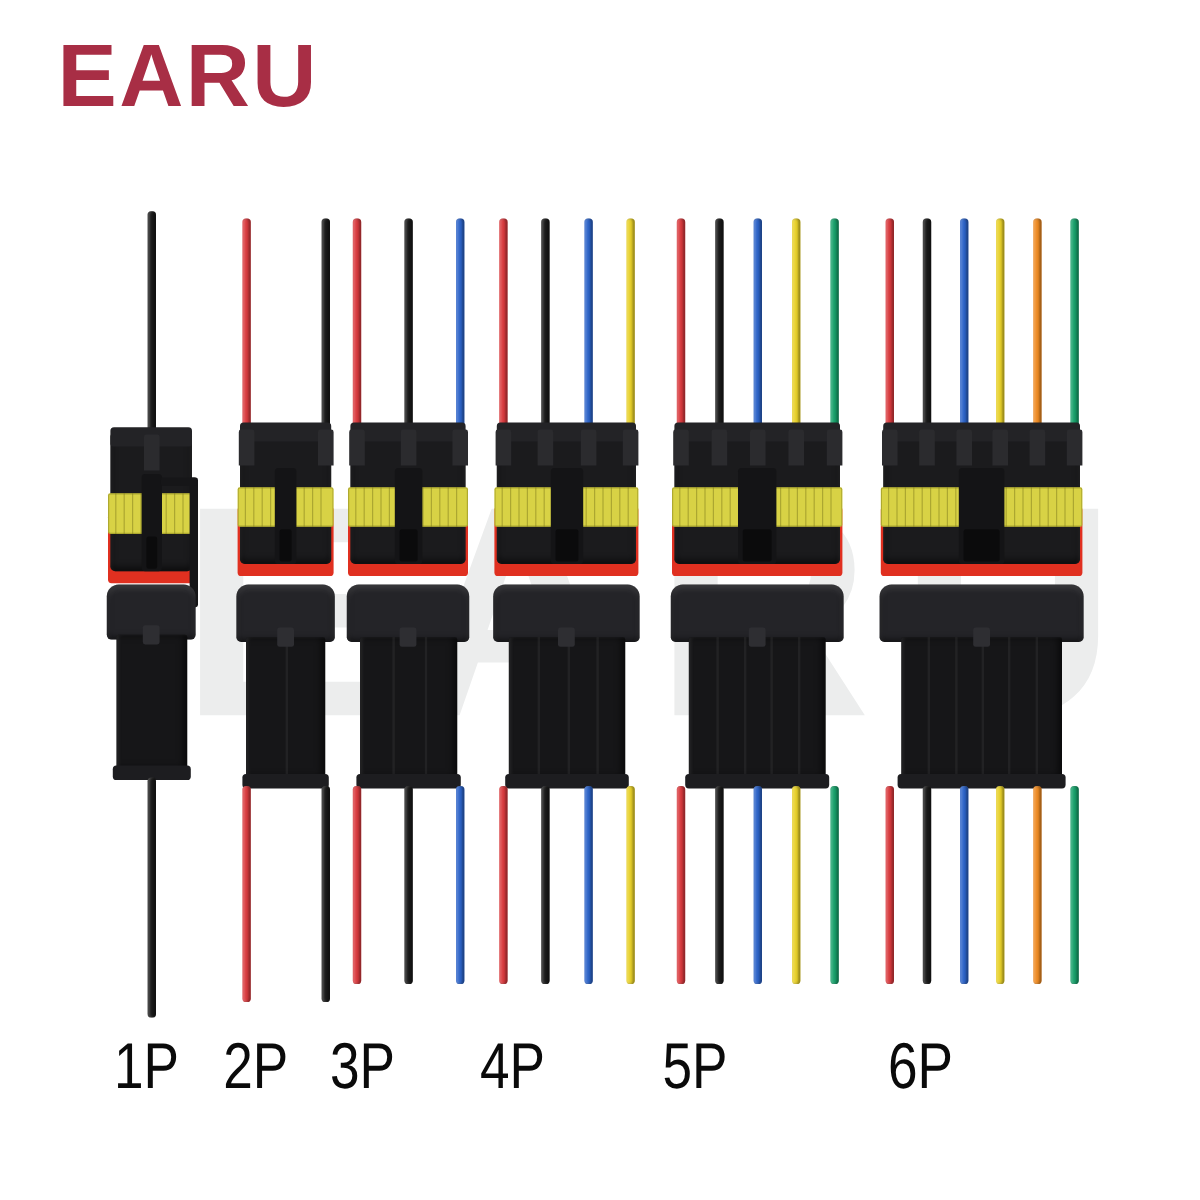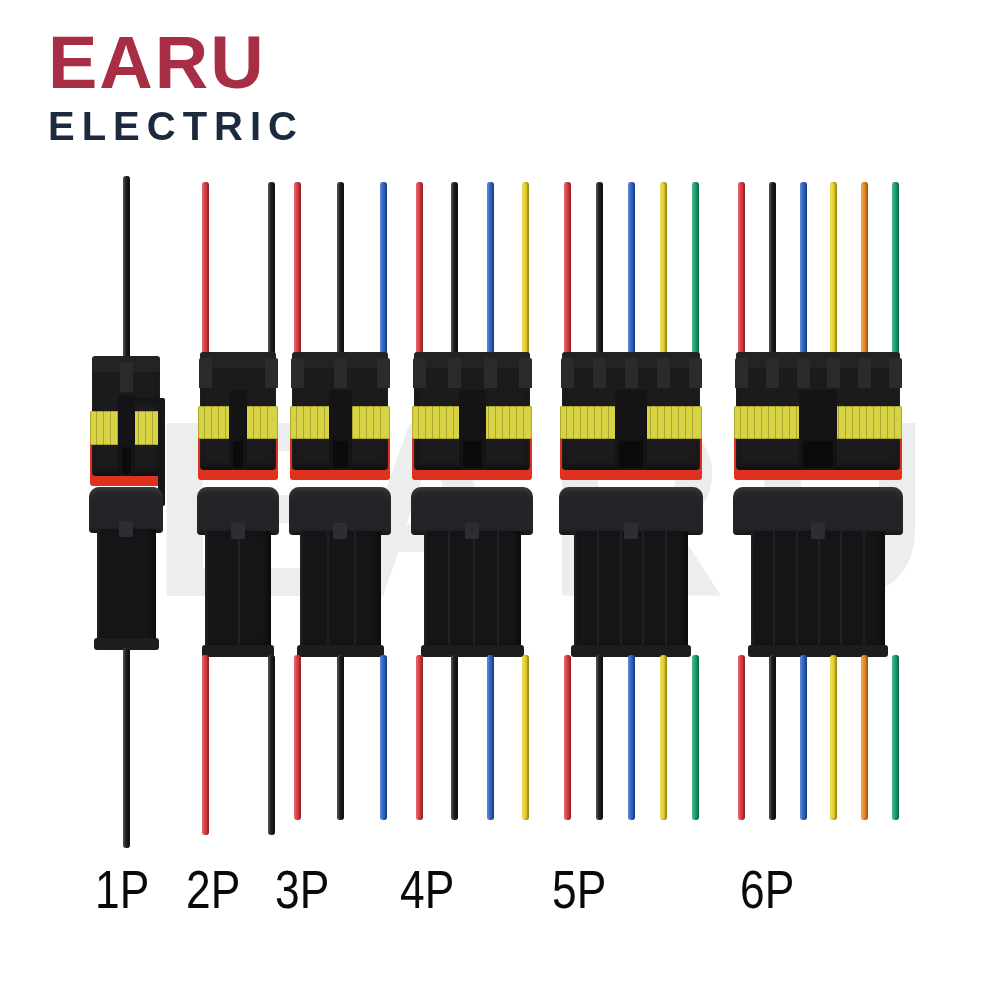--- a/index.html
+++ b/index.html
@@ -57,21 +57,20 @@
   .plabel{position:absolute;font-family:"Liberation Sans",sans-serif;font-size:54px;
     color:#0a0a0a;line-height:54px;transform:scaleX(.82);transform-origin:left center;}
 </style>
 </head>
 <body>
 
 <div id="stage">
 
   <div id="logo">
     <div class="logo-earu">EARU</div>
-    <div class="logo-electric">ELECTRIC</div>
   </div>
 
   <div id="watermark">EARU</div>
 
   <div id="assemblies">
       <div class="assembly" style="left:88px;top:0px;width:76px;height:940px;">
         <div class="wire wire-top" style="left:35px;top:176px;width:7px;height:186px;background:#1a1a1a;box-shadow:inset -2px 0 2px rgba(0,0,0,.35),inset 2px 0 2px rgba(255,255,255,.22);"></div>
         <div class="fem" style="left:0px;top:356px;width:76px;height:130px;">
           <div class="fem-redbase" style="left:2px;top:72px;width:72px;height:58px;background:#E03020;"></div>
           <div class="fem-body" style="left:4px;top:4px;width:68px;height:116px;background:#1b1b1d;"></div>

